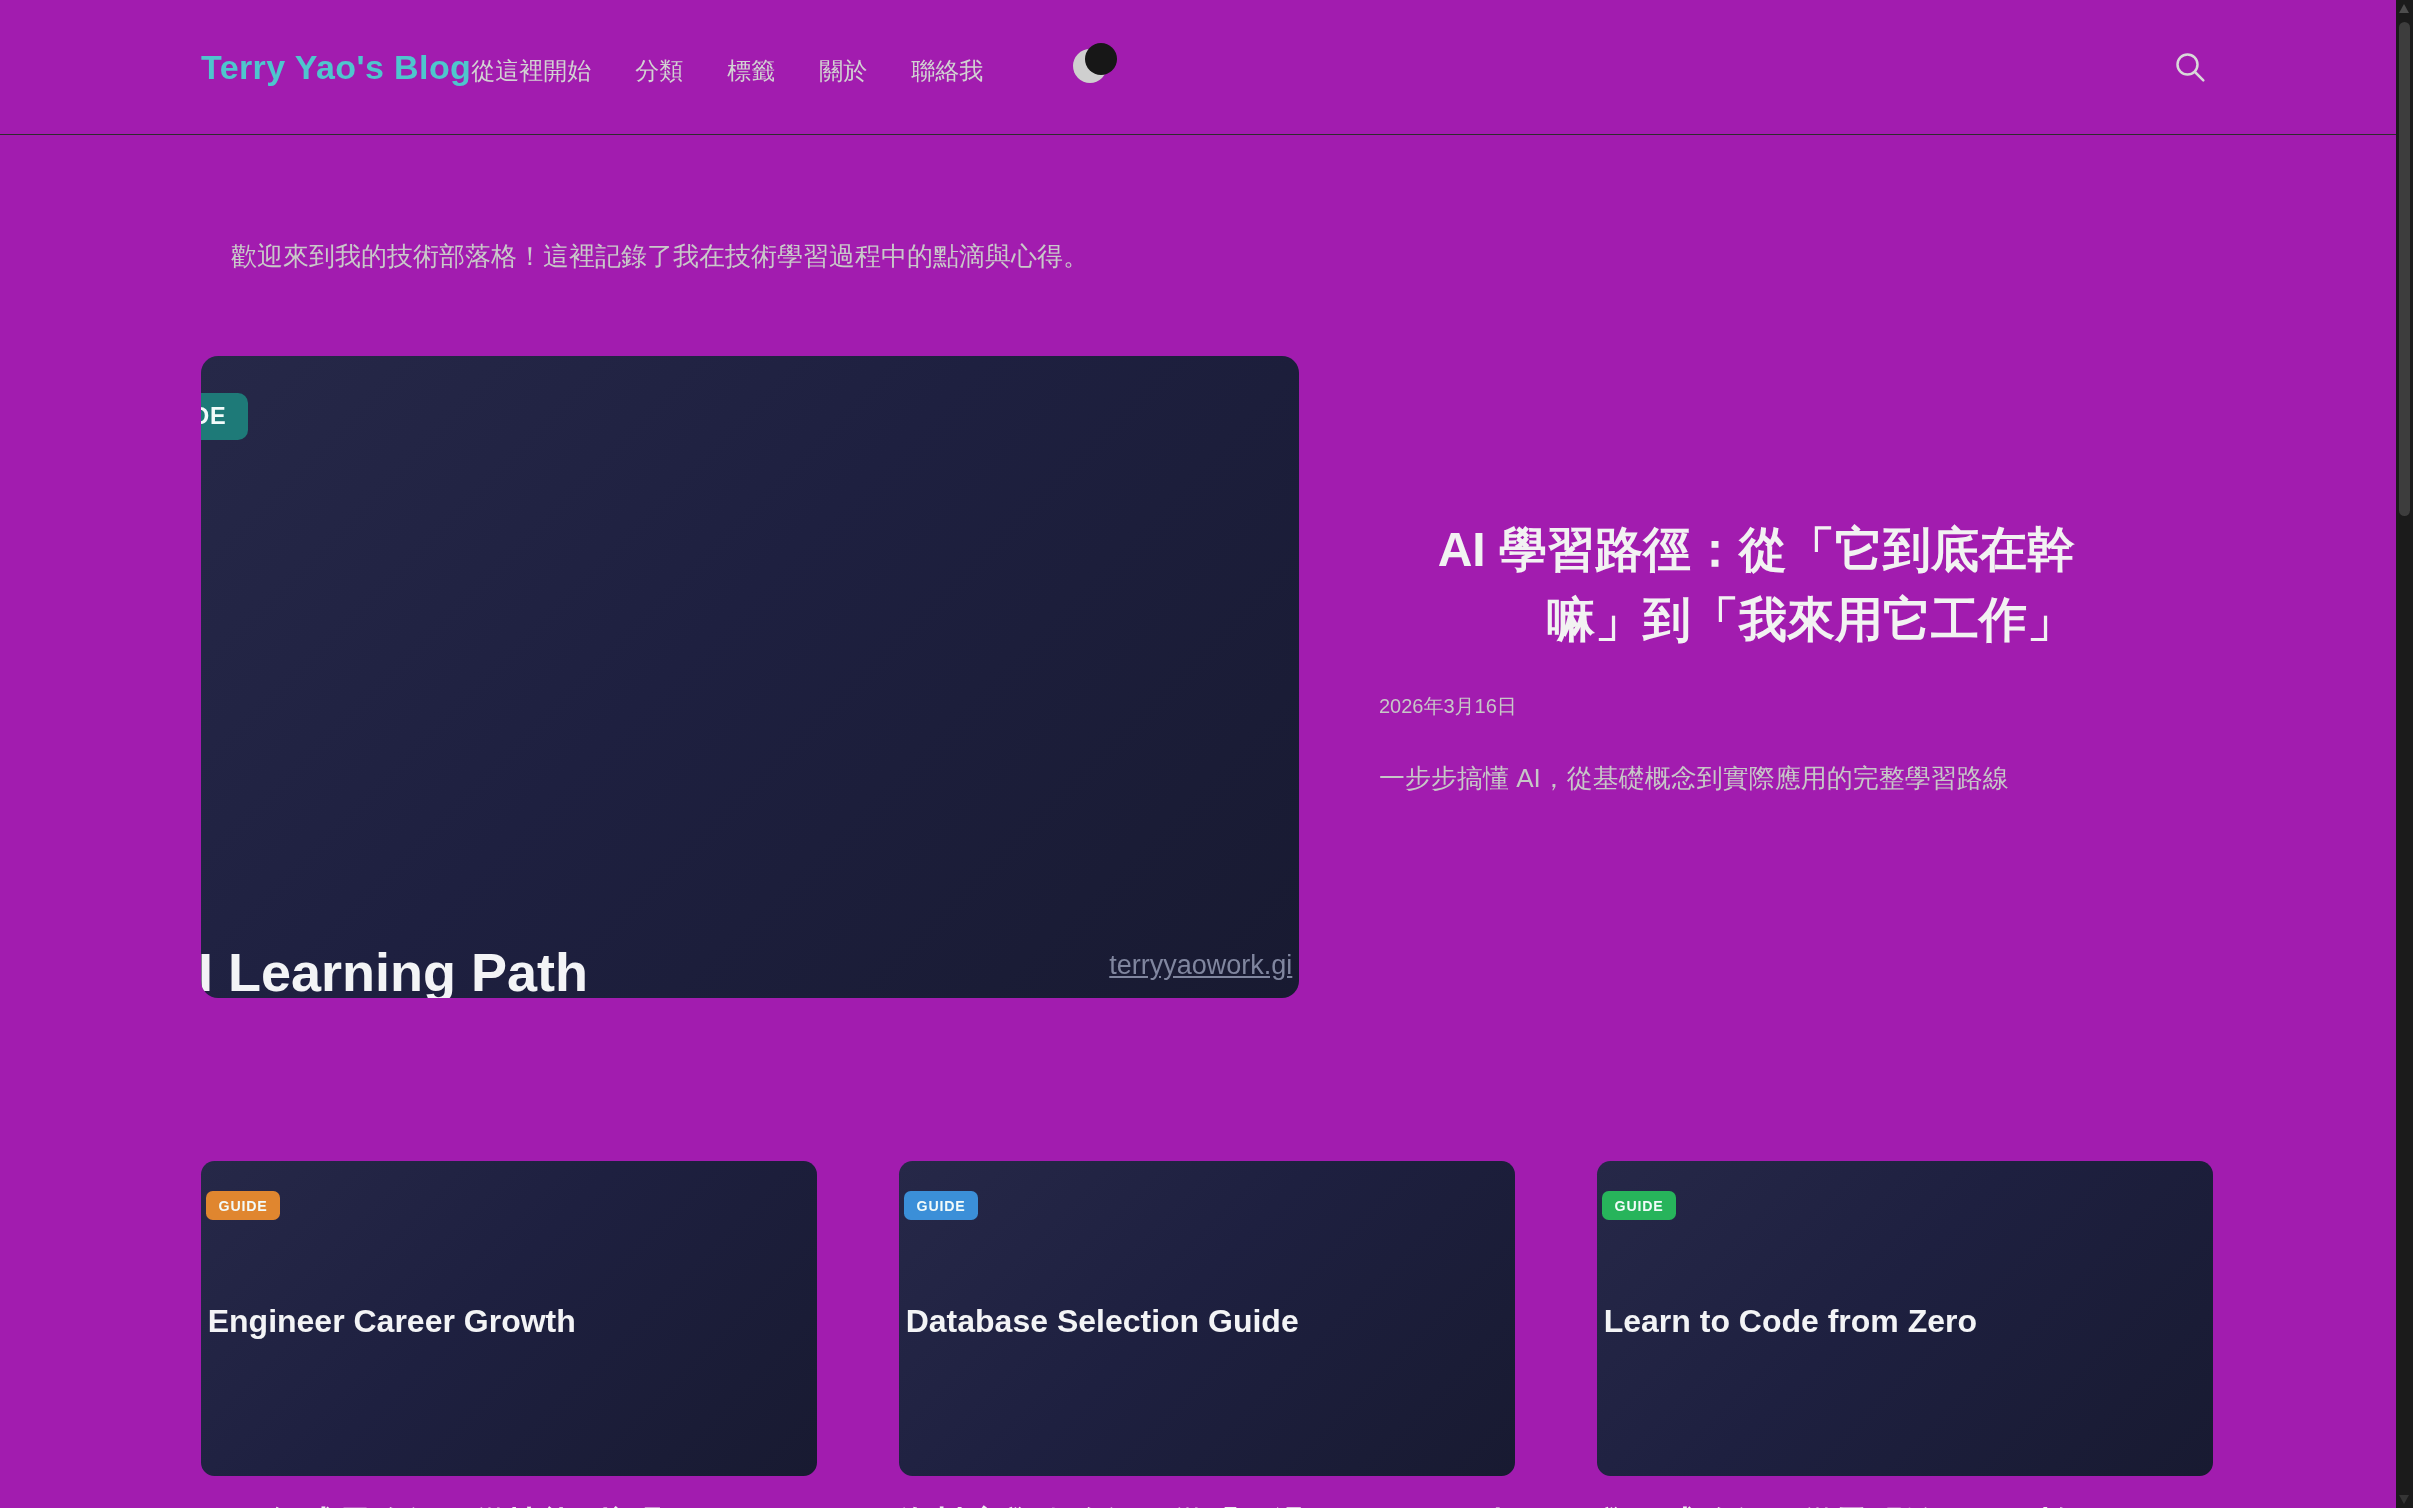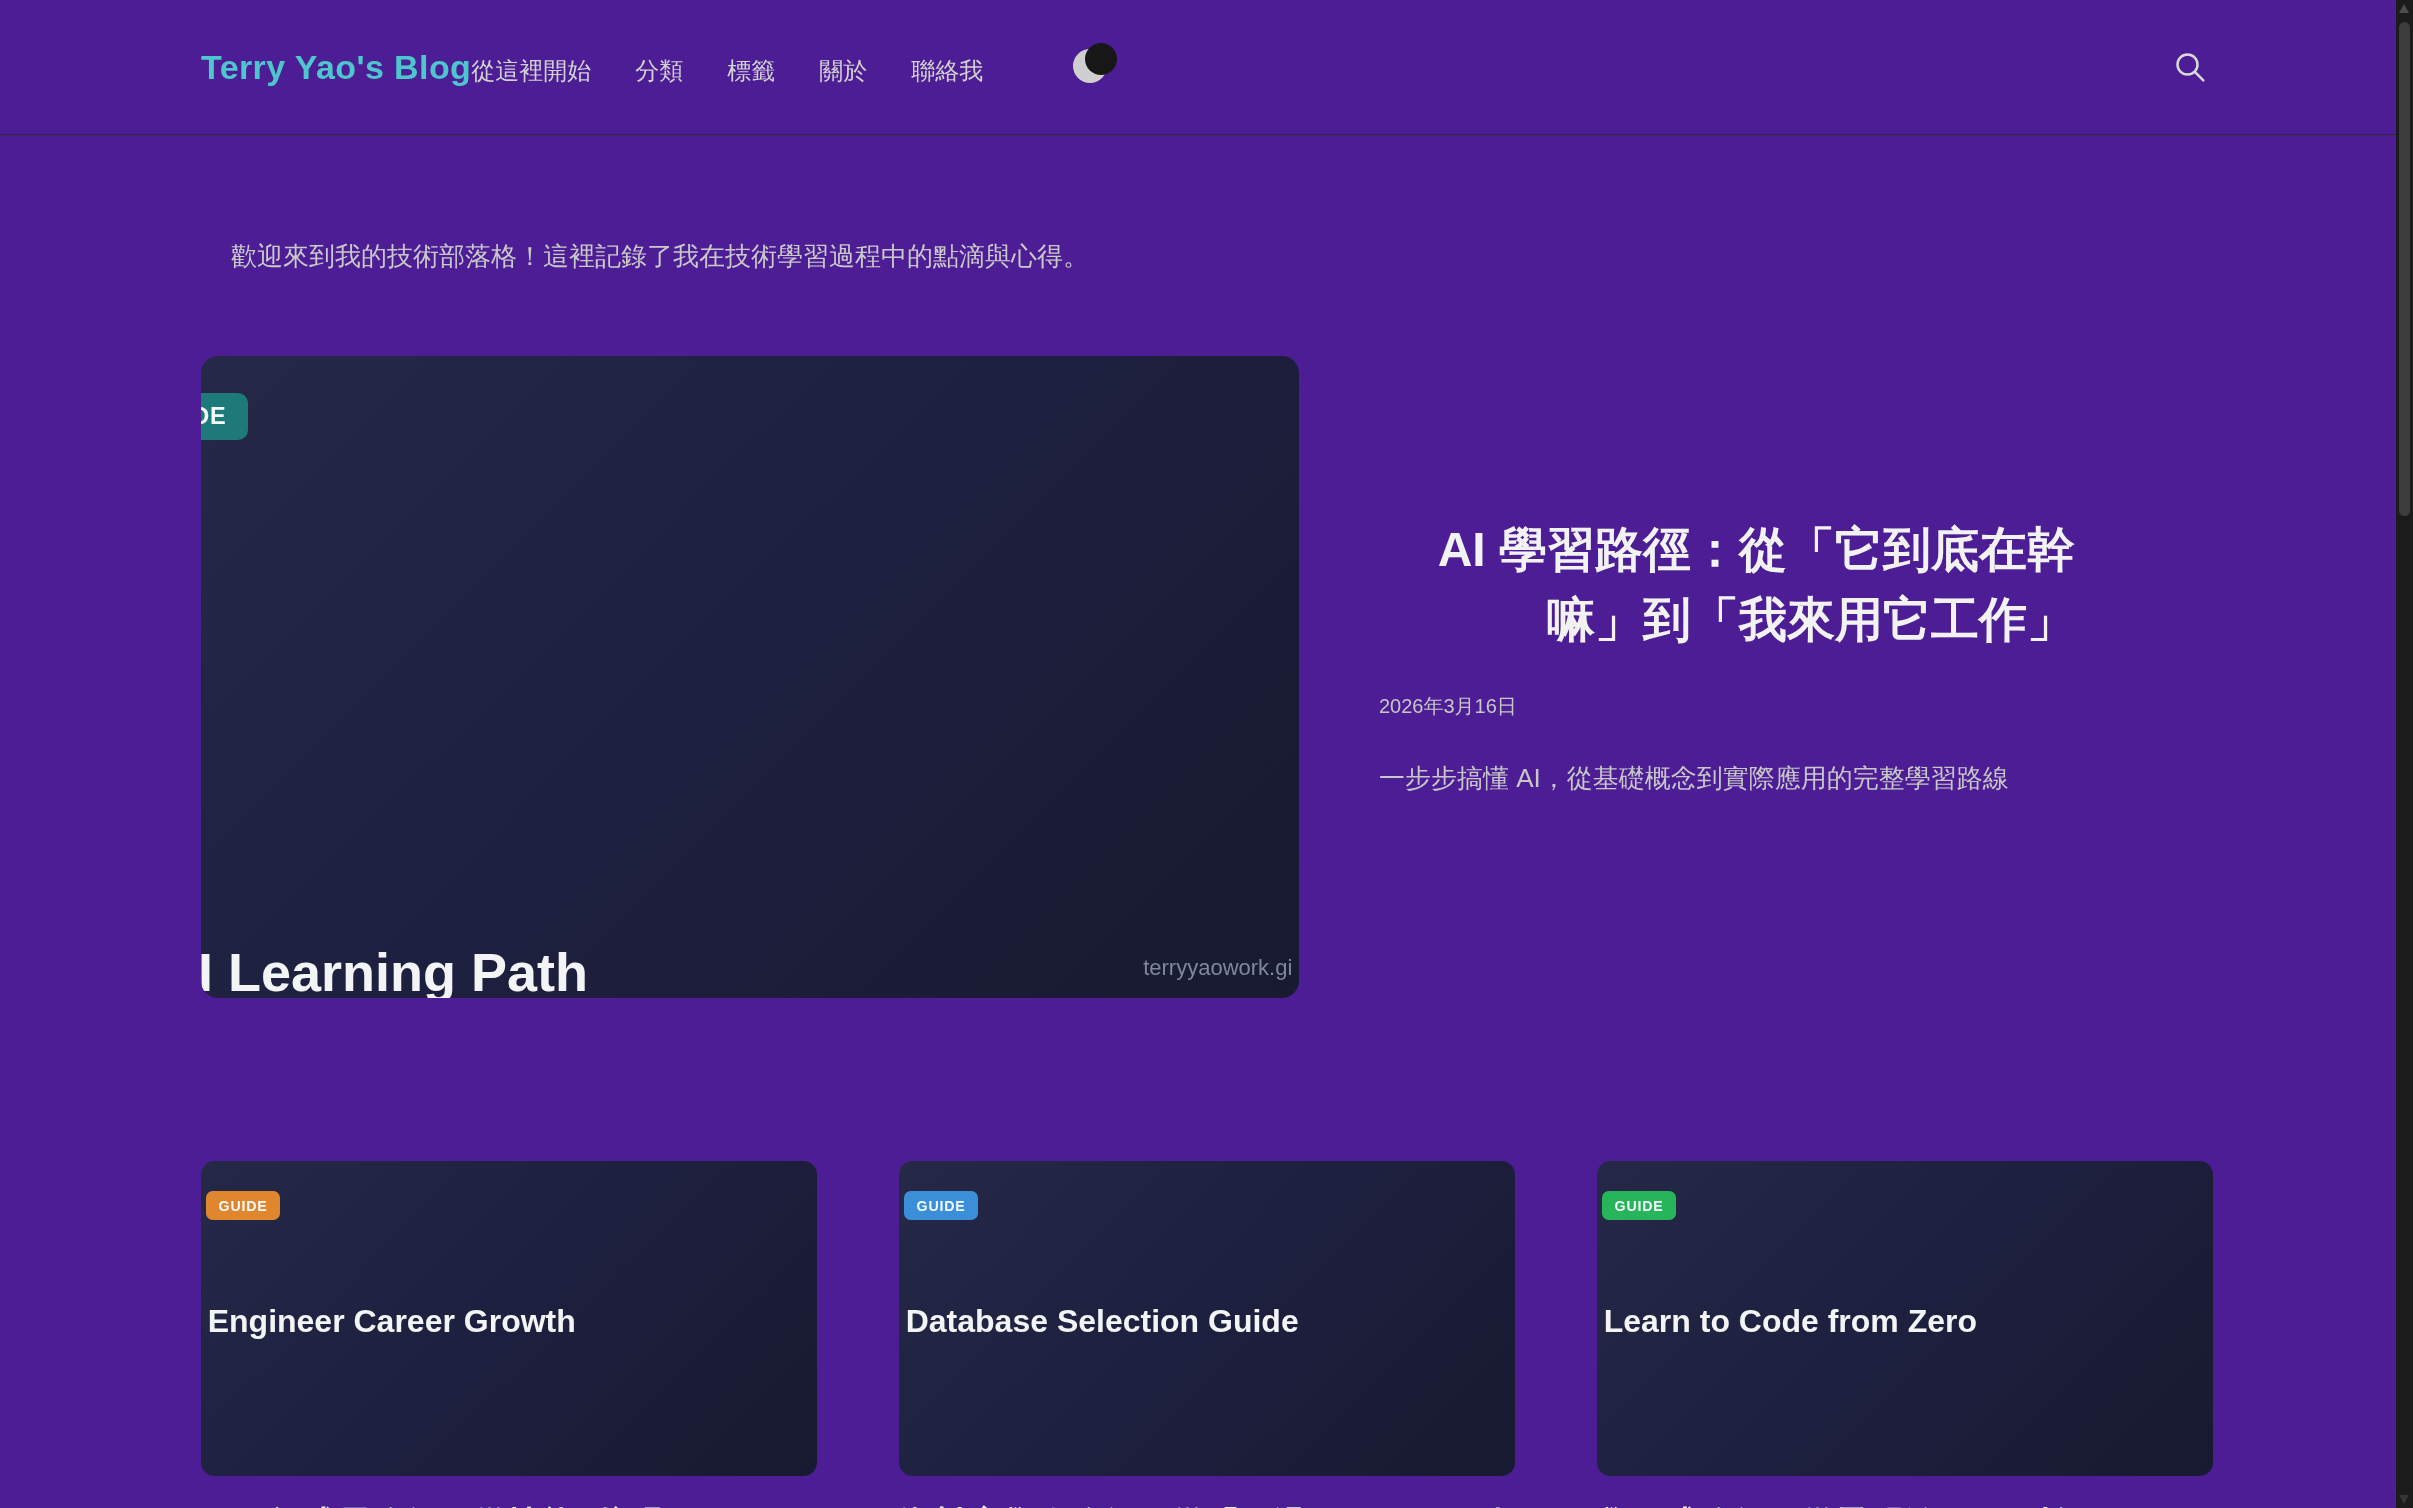--- a/index.html
+++ b/index.html
@@ -1,20 +1,20 @@
 <!DOCTYPE html>
 <html style="font-size:13.4px"><head>
 <meta charset="utf-8">
 <style>
   * { margin:0; padding:0; box-sizing:border-box; }
   html,body { background:#121212; }
   body { font-family:"Liberation Sans", sans-serif; }
   .page {
     position:relative; width:2413px; height:1508px; overflow:hidden;
-    background:#4c1d95; color:#d6d6d6;
+    background:#a21caf; color:#d6d6d6;
   }
   
   .header {
     height:135px; border-bottom:0.8px solid #2d2d2d;
     padding:0 201px; display:flex; align-items:center;
   }
   .logo { font-size:34px; font-weight:700; cursor:pointer; letter-spacing:0.4px; }
   .nav { display:flex; align-items:flex-end; gap:44px; }
   .nav-item { font-size:24px; color:#d2d2d2; cursor:pointer; white-space:nowrap; }
   .moon-btn { margin-left:44px; width:39px; height:39px; position:relative; cursor:pointer; }
@@ -30,21 +30,21 @@
   
   .og {
     position:relative; overflow:hidden; border-radius:17px; cursor:pointer;
     background:linear-gradient(135deg,#262848 0%, #1e2040 45%, #181a31 100%);
   }
   .og-badge {
     position:absolute; display:inline-block; color:#f2fbfa; font-weight:700;
     border-radius:10px; line-height:1; letter-spacing:0.8px;
   }
   .og-title { position:absolute; font-weight:700; color:#f3f4f6; white-space:nowrap; }
-  .og-watermark { position:absolute; color:#80869f; font-size:22px; white-space:nowrap; }
+  .og-watermark { position:absolute; color:#80869f; font-size:27px; white-space:nowrap;text-decoration:underline; }
   
   .featured { display:flex; gap:80px; margin-top:80px; }
   .featured .og { width:1098px; height:642px; flex-shrink:0; }
   .featured .og-badge { top:37px; left:-75px; font-size:23.5px; padding:11.7px 22px; }
   .featured .og-title { top:585px; left:-42px; font-size:54px; }
   .featured .og-watermark { bottom:17px; right:6.7px; }
   .featured-info { flex:1; padding-top:159px; }
   .featured-title {
     font-size:48px; font-weight:700; color:#f2f2f2; line-height:1.45;
     max-width:696px; cursor:pointer;text-align:right;

